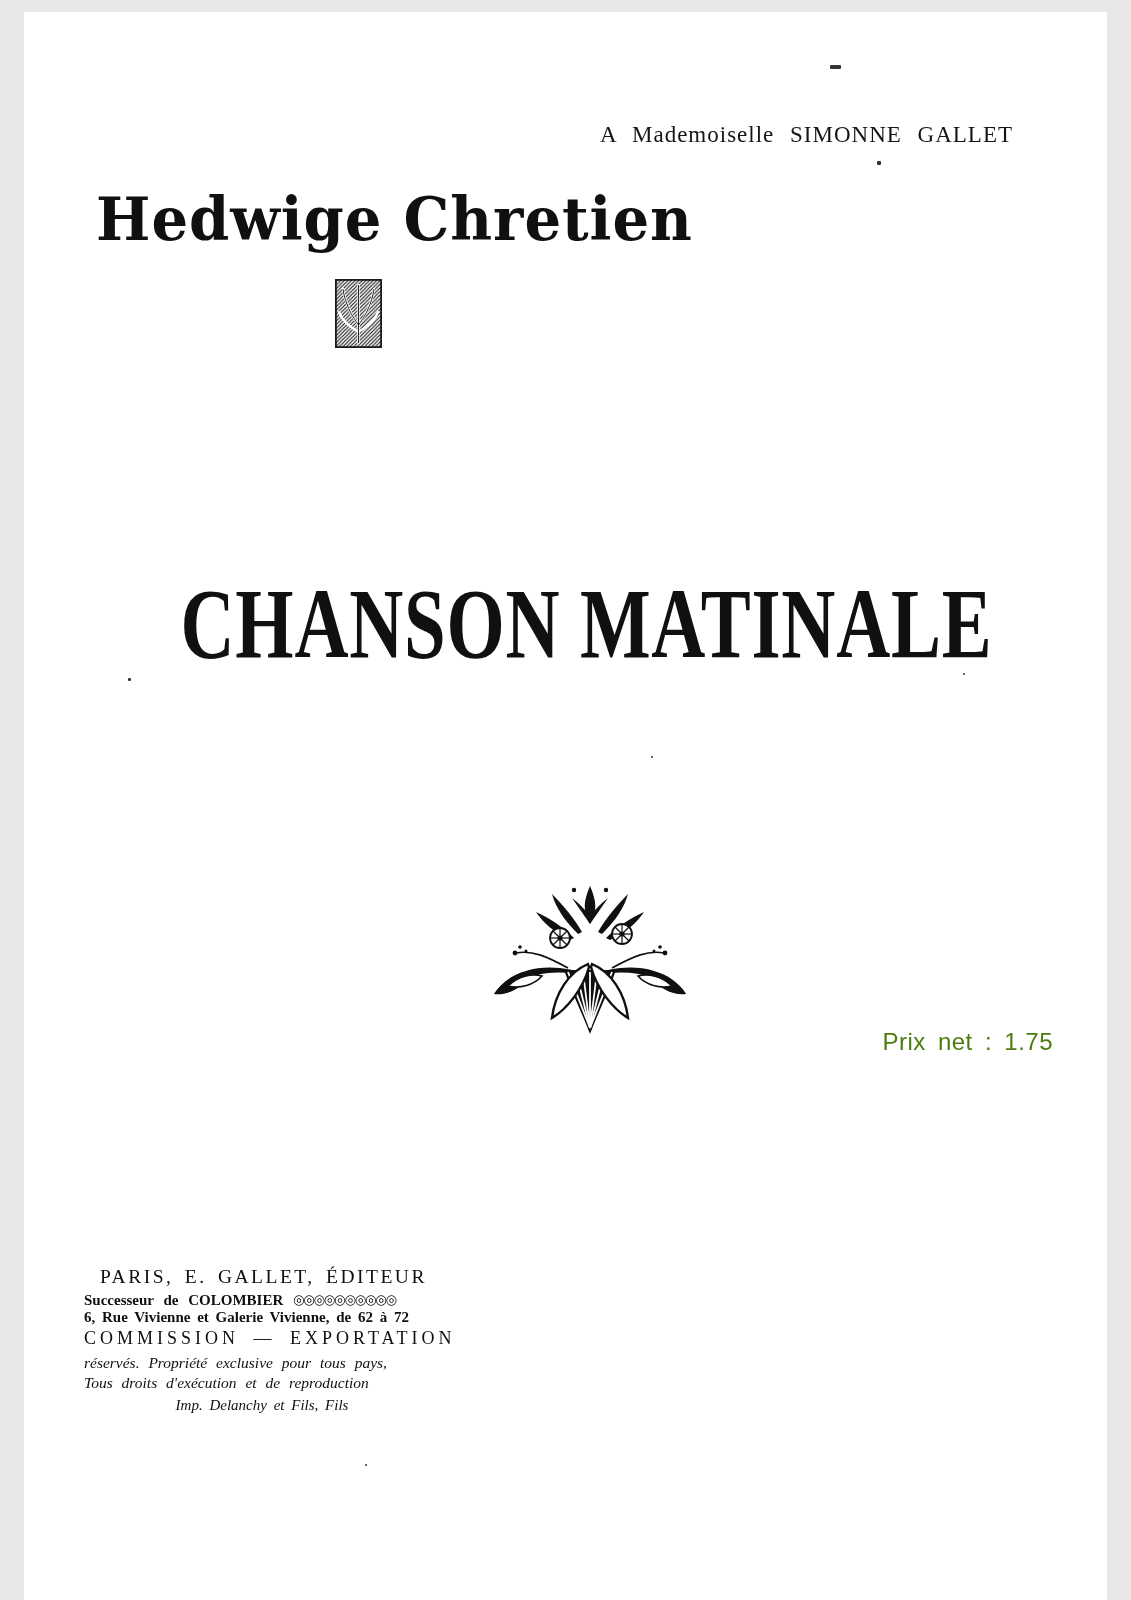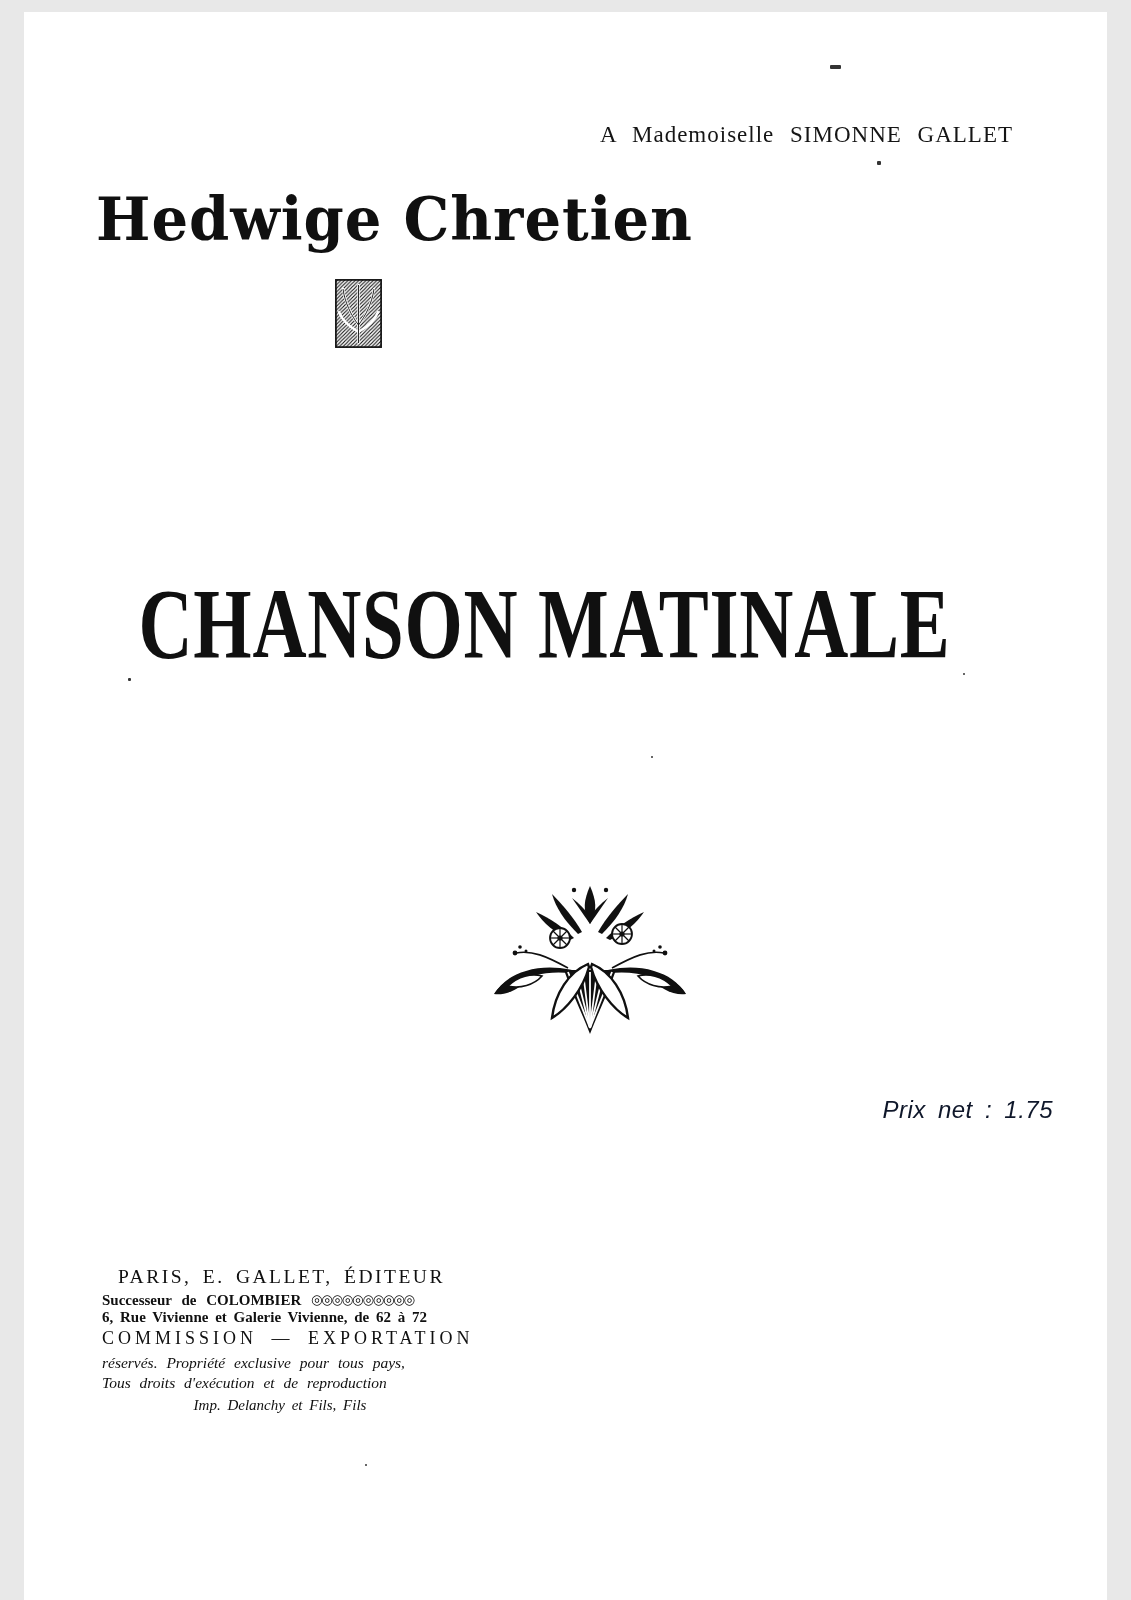--- a/index.html
+++ b/index.html
@@ -19,39 +19,39 @@
   }
   .composer{
     position:absolute;left:72px;top:172px;
     font-size:60px;font-weight:bold;letter-spacing:1px;
     font-family:"DejaVu Serif", serif;
     transform:scale(0.96,1.0);transform-origin:left top;
   }
   .stamp{position:absolute;left:311px;top:267px;line-height:0;}
   .title{
     position:absolute;left:0;right:0;top:560px;margin:0;
-    text-align:left;font-weight:700;font-size:96px;line-height:1.05;
+    text-align:right;font-weight:700;font-size:96px;line-height:1.05;
     font-family:"Liberation Serif", serif;white-space:nowrap;
   }
   .title-inner{display:inline-block;transform:scale(0.78,1.04);transform-origin:center top;letter-spacing:1px;}
   .subtitle{
     position:absolute;left:0;right:0;top:748px;
     text-align:center;font-size:27px;font-weight:bold;
   }
   .subtitle .pour{letter-spacing:2px;}
   .subtitle .gap{display:inline-block;width:30px;}
   .subtitle .piano{letter-spacing:3px;}
   .floral{position:absolute;left:458px;top:864px;line-height:0;}
   .price{
-    position:absolute;top:1084px;right:54px;
+    position:absolute;top:1016px;right:54px;
     font-family:"Liberation Sans", sans-serif;
-    font-style:italic;font-size:24px;word-spacing:5px;letter-spacing:0.5px;
-    color:#0f172a;
+    font-size:24px;word-spacing:5px;letter-spacing:0.5px;
+    color:#4d7c0f;
   }
-  .publisher{position:absolute;left:78px;top:1254px;width:356px;}
+  .publisher{position:absolute;left:60px;top:1254px;width:356px;}
   .pub-name{
     font-size:19.5px;letter-spacing:2.5px;word-spacing:4px;
     padding-left:16px;margin-bottom:3px;white-space:nowrap;
   }
   .pub-successor{font-size:15px;font-weight:bold;word-spacing:6px;white-space:nowrap;}
   .pub-successor .circles{
     font-family:"DejaVu Sans", sans-serif;font-weight:normal;
     font-size:13.5px;letter-spacing:-1.5px;vertical-align:1px;
   }
   .pub-address{font-size:15px;font-weight:bold;word-spacing:3px;margin-bottom:2px;white-space:nowrap;}

